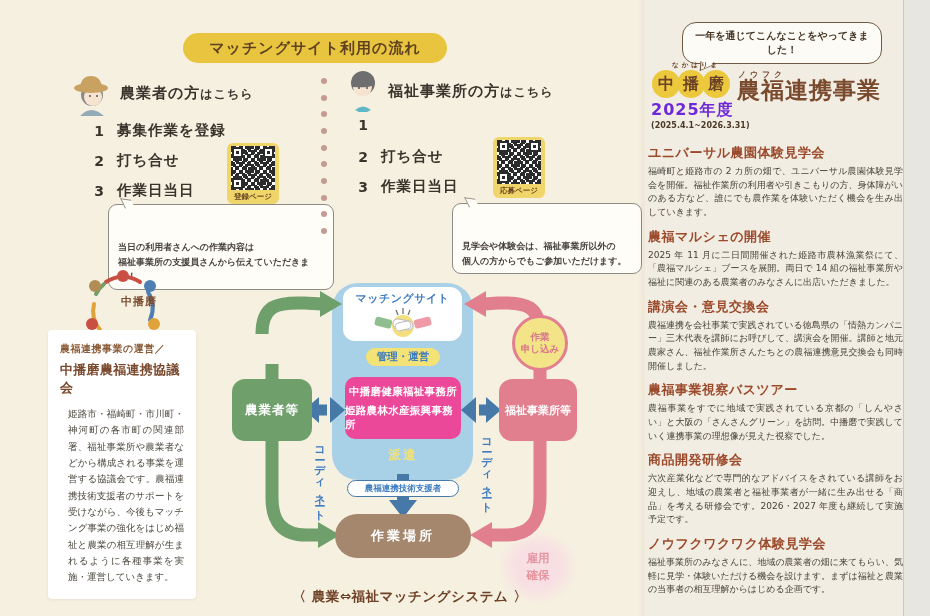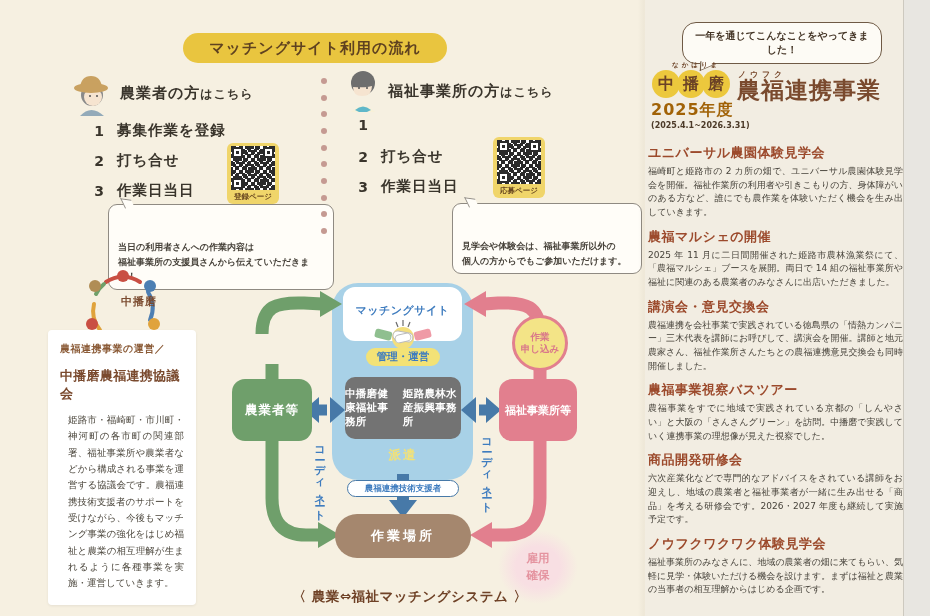--- a/index.html
+++ b/index.html
@@ -31,37 +31,37 @@
   .bubble .tail{position:absolute;width:9px;height:9px;background:#fffdf8;border-left:1px solid #8f8a82;border-top:1px solid #8f8a82;
     top:-6px;left:14px;transform:skewX(32deg) rotate(8deg);}
 
   .dots{left:321px;top:78px;height:156px;display:flex;flex-direction:column;justify-content:space-between;}
   .dots i{width:6px;height:6px;border-radius:50%;background:#c59a92;display:block;}
 
   
   .council-card{left:48px;top:330px;width:148px;background:#ffffff;border-radius:4px;box-shadow:0 1px 3px rgba(0,0,0,.07);
     padding:12px 12px 13px;box-sizing:border-box;}
   .council-card .small-h{font-size:10px;font-weight:bold;color:#8a5a36;letter-spacing:.5px;}
-  .council-card .big-h{font-size:13px;font-weight:bold;color:#7a4a2e;margin:11px 0 9px;letter-spacing:.3px;}
+  .council-card .big-h{font-size:13px;font-weight:bold;color:#7a4a2e;margin:5px 0 9px;letter-spacing:.3px;}
   .council-card .body{font-size:9.5px;line-height:1.72;color:#4b463c;text-align:justify;margin-left:8px;}
   .council-logo-text{left:103px;top:295px;width:72px;text-align:center;color:#7a4a2e;font-weight:bold;line-height:1.2;}
   .council-logo-text .l1{font-size:11px;letter-spacing:1px;}
   .council-logo-text .l2{font-size:12px;margin-top:33px;}
   .council-logo-text .rt{font-size:6.5px;vertical-align:top;}
 
   
   .blue-panel{left:332px;top:283px;width:141px;height:197px;background:#a8d1e7;border-radius:26px;z-index:1;}
   #flow-arrows{left:0;top:0;z-index:2;pointer-events:none;}
   .z3{z-index:3;}
   .site-box{left:343px;top:287px;width:119px;height:54px;background:#ffffff;border-radius:12px;text-align:center;}
-  .site-box .t{font-size:11px;font-weight:bold;color:#3e7cbf;letter-spacing:.5px;padding-top:16px;}
+  .site-box .t{font-size:11px;font-weight:bold;color:#3e7cbf;letter-spacing:.5px;padding-top:4px;}
   .manage-pill{left:366px;top:348px;width:74px;height:18px;background:#f3e276;border-radius:10px;
     display:flex;align-items:center;justify-content:center;font-size:10.5px;font-weight:bold;color:#3e7cbf;}
-  .office-box{left:345px;top:377px;width:116px;height:62px;background:#737373;border-radius:10px;
-    display:flex;flex-direction:row;align-items:center;justify-content:center;gap:5px;
+  .office-box{left:345px;top:377px;width:116px;height:62px;background:#ec4899;border-radius:10px;
+    display:flex;flex-direction:column;align-items:center;justify-content:center;gap:5px;
     color:#fff;font-size:10.5px;font-weight:bold;letter-spacing:.3px;}
   .dispatch{left:377px;top:447px;width:52px;text-align:center;font-size:12.5px;font-weight:bold;color:#f3e276;letter-spacing:2px;}
   .supporter-pill{left:347px;top:480px;width:112px;height:17px;background:#fff;border:1.5px solid #4779a8;border-radius:10px;
     display:flex;align-items:center;justify-content:center;font-size:8.5px;font-weight:bold;color:#3e7cbf;box-sizing:border-box;}
   .workplace-box{left:335px;top:514px;width:136px;height:44px;background:#a5876e;border-radius:22px;
     display:flex;align-items:center;justify-content:center;color:#fff;font-size:13px;font-weight:bold;letter-spacing:3px;}
   .farmers-box{left:232px;top:379px;width:80px;height:62px;background:#6f9f6b;border-radius:13px;
     display:flex;align-items:center;justify-content:center;color:#fff;font-size:12.5px;font-weight:bold;letter-spacing:1px;}
   .welfare-box{left:499px;top:379px;width:78px;height:62px;background:#e27f8e;border-radius:13px;
     display:flex;align-items:center;justify-content:center;color:#fff;font-size:11px;font-weight:bold;}
@@ -84,21 +84,21 @@
   #fold{position:absolute;left:638px;top:0;width:10px;height:616px;background:linear-gradient(90deg,rgba(90,70,40,0) 0%,rgba(90,70,40,.05) 60%,rgba(90,70,40,0) 100%);}
   #edge-strip{position:absolute;left:903px;top:0;width:27px;height:616px;background:#e8e6e1;border-left:1px solid #cdc9bf;box-sizing:border-box;}
   .badge-bubble{left:682px;top:22px;width:200px;background:#fdfbf5;border:1.5px solid #6f5a45;border-radius:14px;
     padding:6px 8px;font-size:10px;font-weight:bold;color:#453627;text-align:center;box-sizing:border-box;}
   .badge-bubble .tail{position:absolute;width:10px;height:10px;background:#fdfbf5;border-right:1.5px solid #6f5a45;border-bottom:1.5px solid #6f5a45;
     bottom:-6px;left:18px;transform:skewX(-32deg) rotate(60deg);}
   .nakaharima-ruby{left:672px;top:61px;font-size:6.5px;font-weight:bold;color:#6b4226;letter-spacing:3px;}
   .nh-circles{left:652px;top:70px;display:flex;}
   .nh-circles span{width:28px;height:28px;border-radius:50%;background:#ecc83d;display:flex;align-items:center;justify-content:center;
     font-size:16px;font-weight:bold;color:#6b4226;margin-right:-3px;}
-  .year{left:651px;top:100px;font-size:16px;font-weight:800;color:#a16207;letter-spacing:1px;}
+  .year{left:651px;top:100px;font-size:16px;font-weight:800;color:#6d28d9;letter-spacing:1px;}
   .period{left:651px;top:121px;font-size:8px;font-weight:bold;color:#4c3a28;}
   .nf-title{left:737px;top:70px;color:#7a4a2e;font-weight:bold;}
   .nf-title ruby{font-size:23px;letter-spacing:1px;}
   .nf-title rt{font-size:8px;letter-spacing:2px;font-weight:bold;}
   .sections{left:648px;top:144px;width:255px;}
   .sections h3{margin:0 0 3px;font-size:13px;font-weight:bold;color:#9c4a2c;letter-spacing:.5px;}
   .sections p{margin:0 0 8px;font-size:9px;line-height:1.52;color:#46423a;text-align:justify;}
 </style>
 </head>
 <body>

